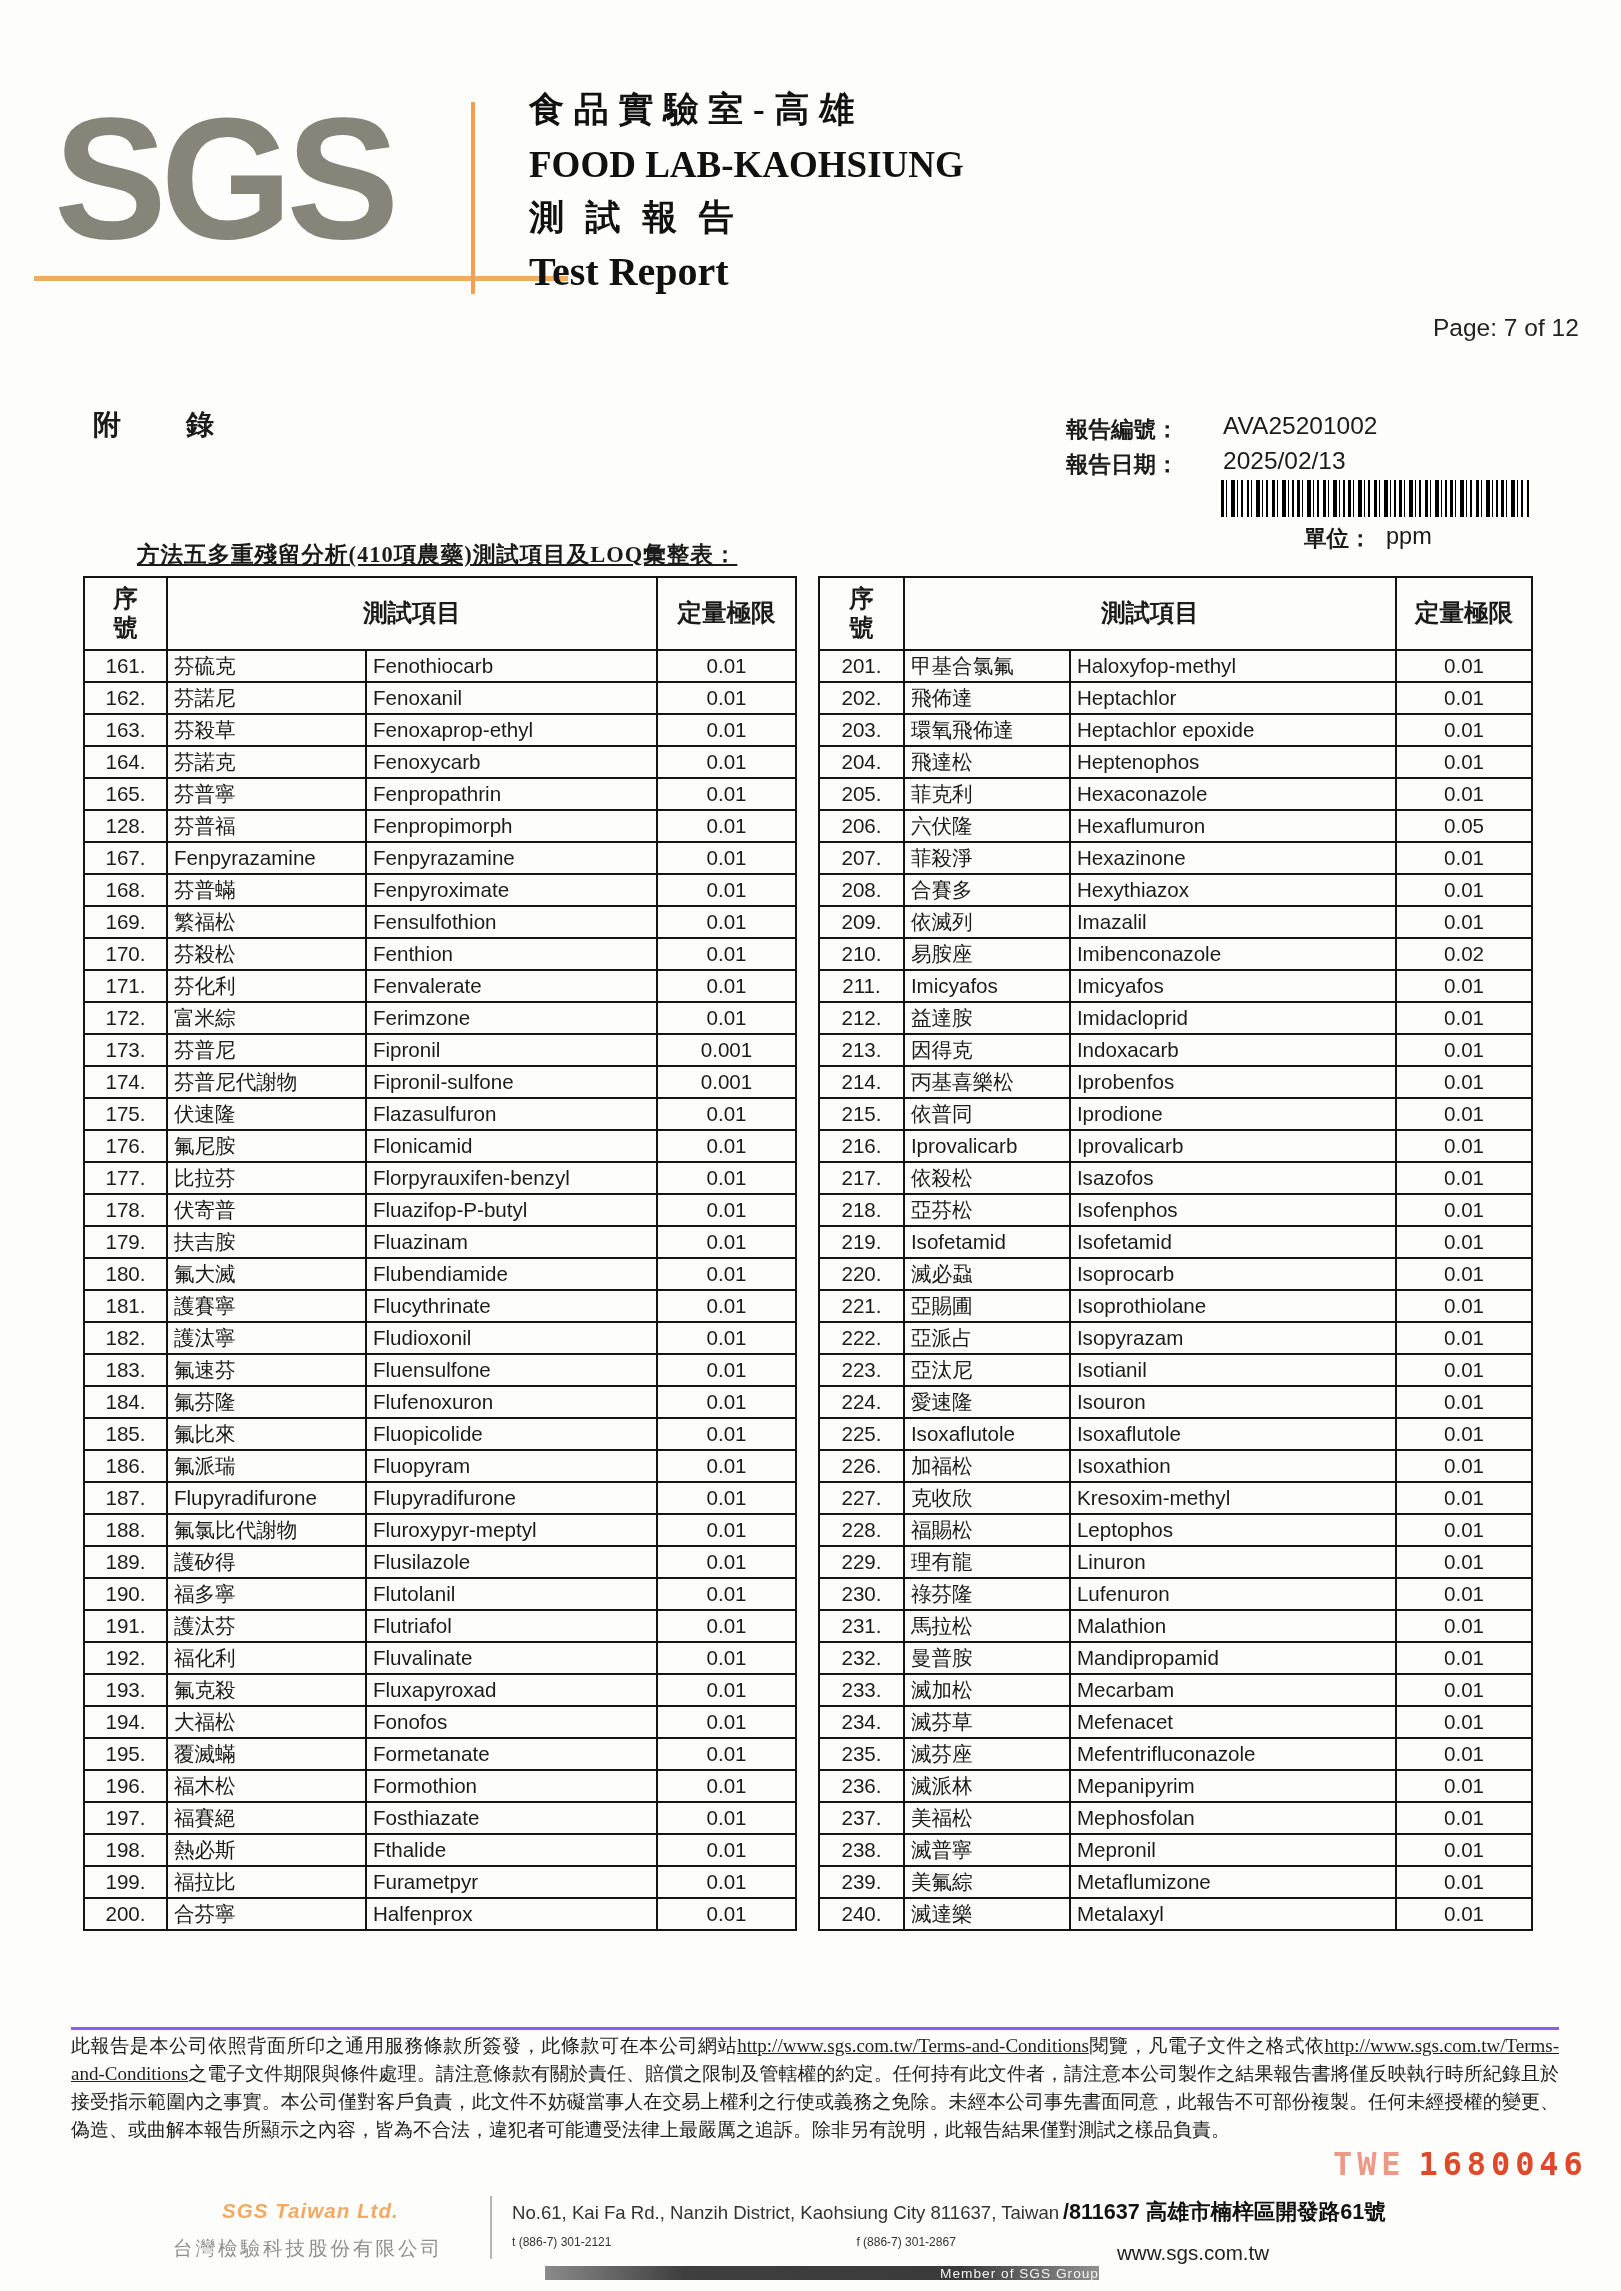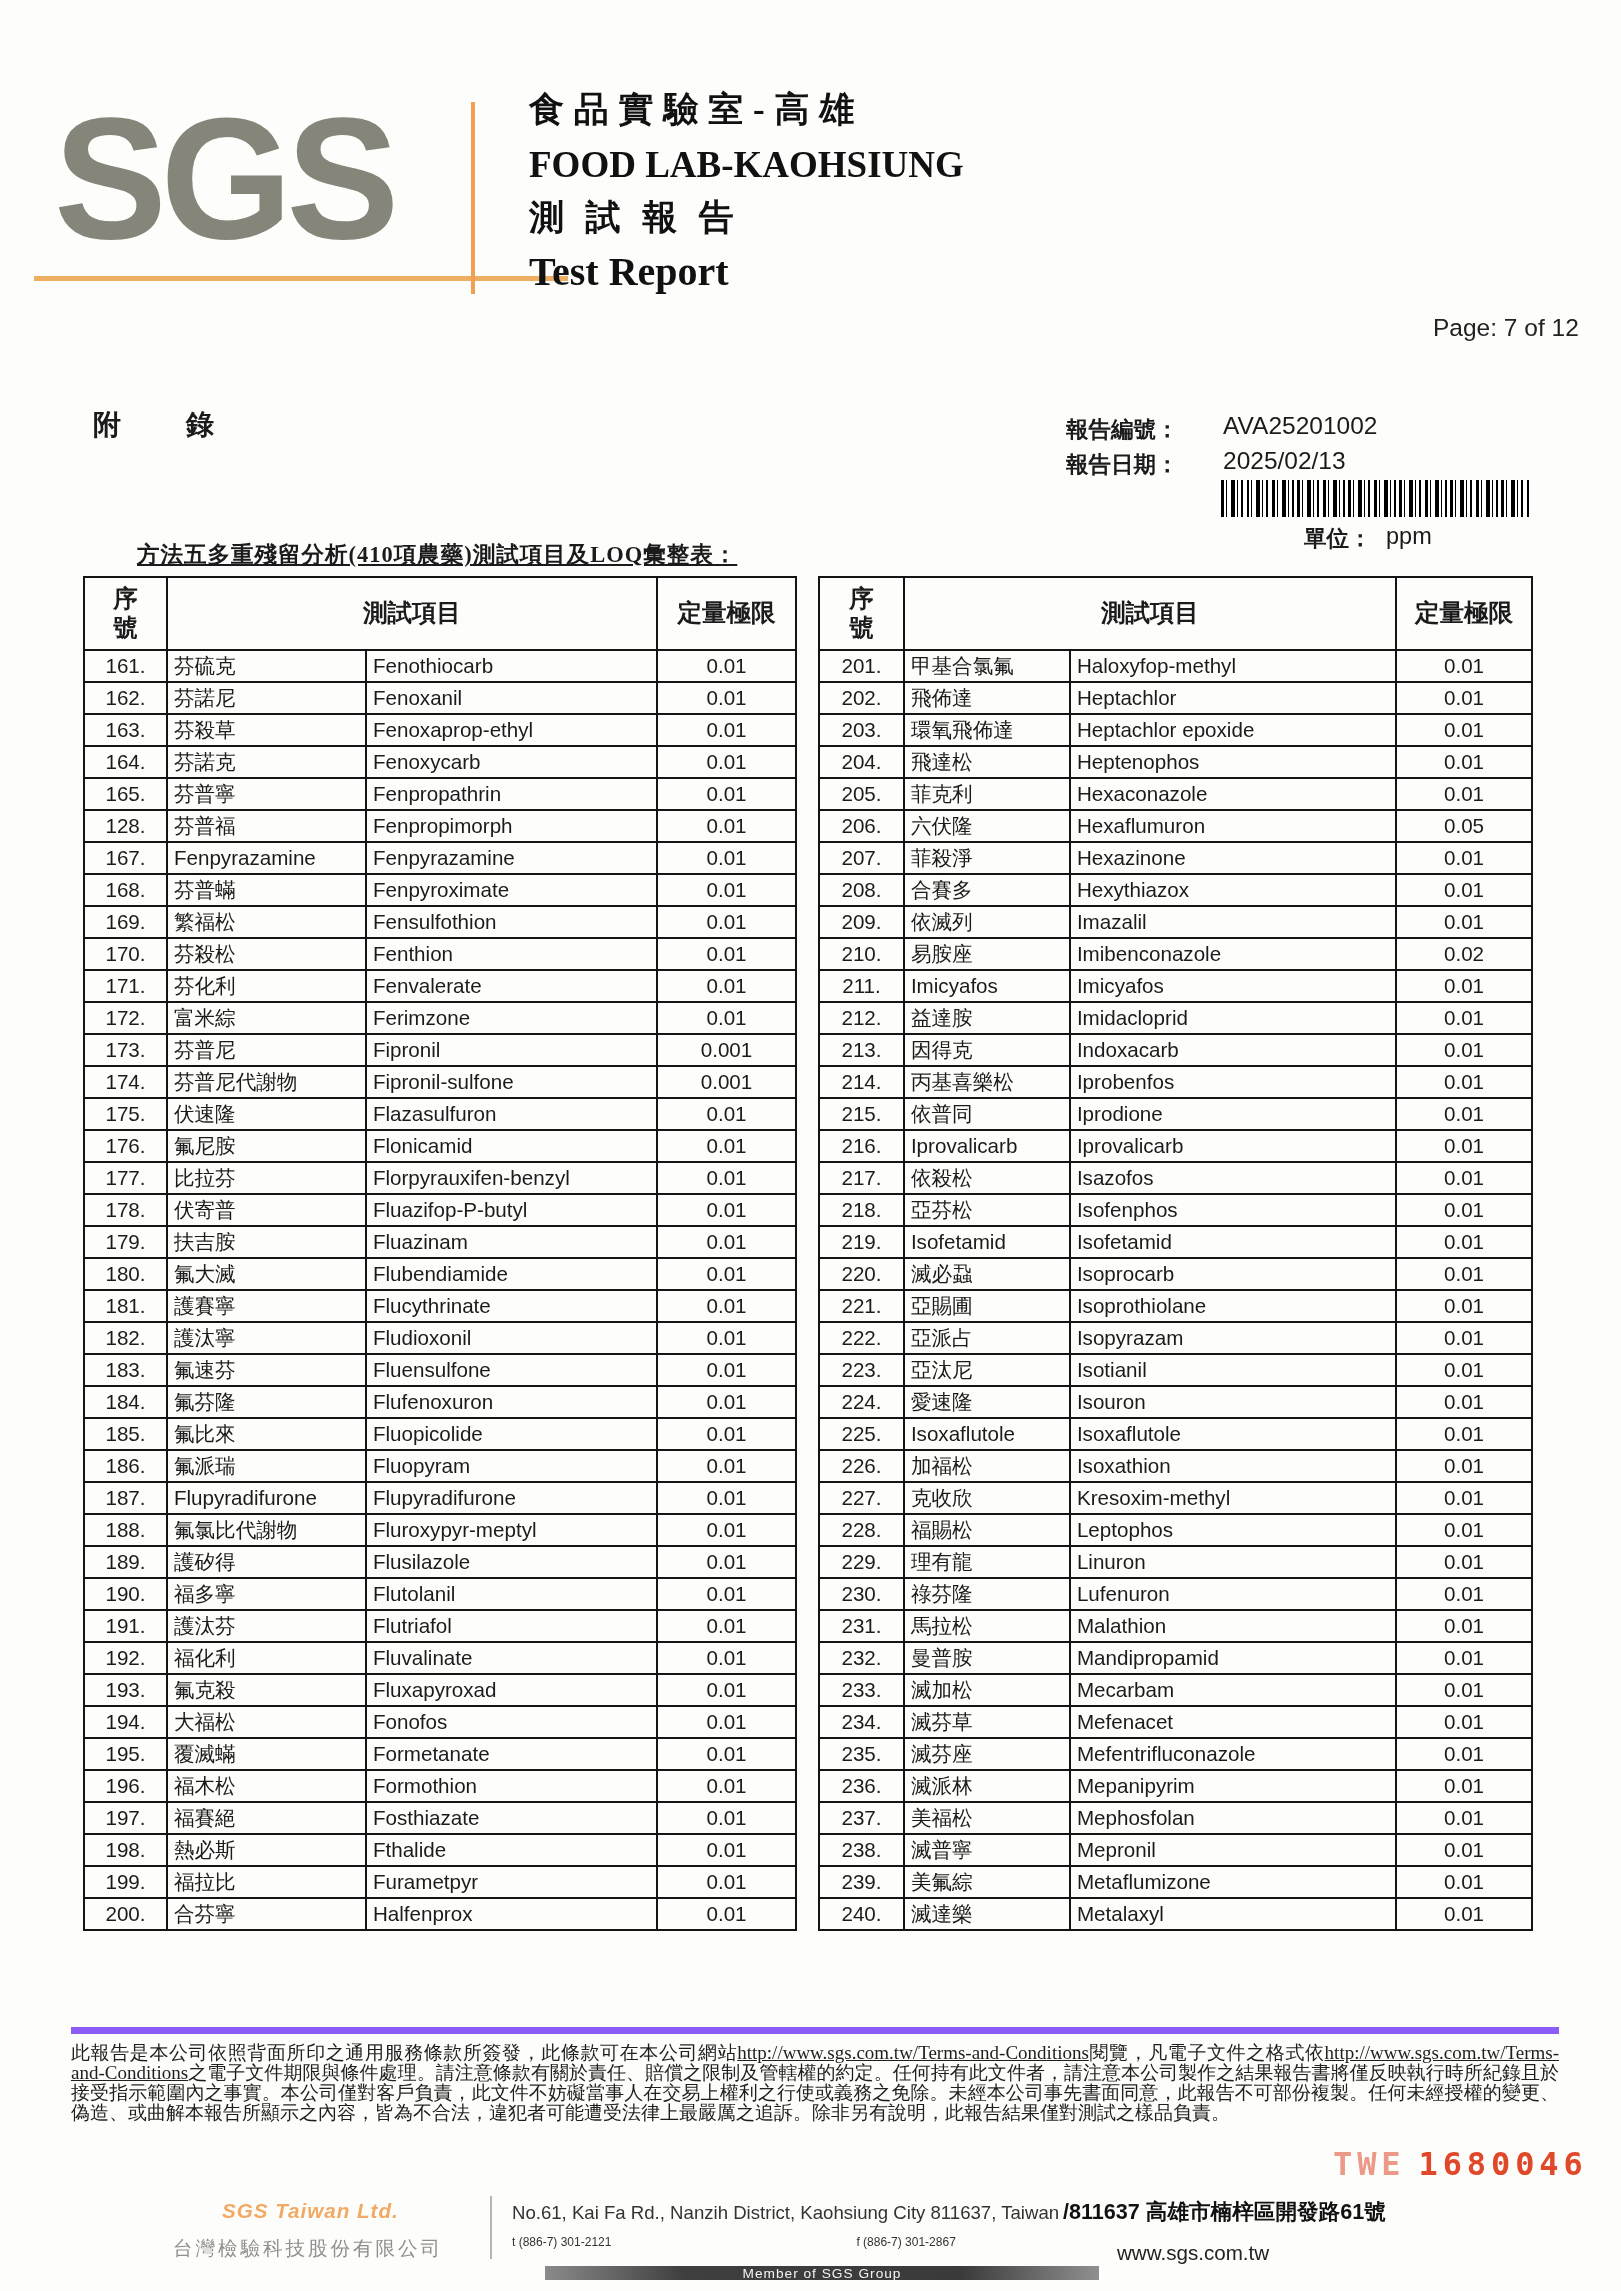--- a/index.html
+++ b/index.html
@@ -63,22 +63,22 @@
     font-family:"Liberation Serif",serif;white-space:pre-line;line-height:1.15;
   }
   .tbl td{height:30px;font-size:20.6px;line-height:1;padding:0 5.9px;}
   .c-no{text-align:center;padding:0 2px;}
   .c-zh{text-align:left;}
   .c-en{text-align:left;}
   .c-loq{text-align:center;}
   
   .legal{
     position:absolute;left:71px;top:2027px;width:1488px;
-    font-size:19px;line-height:20px;text-align:justify;color:#1e1e1e;
-    font-family:"Liberation Serif",serif;border-top:7px solid #8b5cf6;padding-top:9px;
+    font-size:19px;line-height:28px;text-align:justify;color:#1e1e1e;
+    font-family:"Liberation Serif",serif;border-top:3px solid #8b5cf6;padding-top:2px;
   }
   .legal u{text-decoration:underline;}
   .stamp{
     position:absolute;left:1333px;top:2145px;font-size:32px;letter-spacing:4.9px;
     color:#e0482a;font-family:"DejaVu Sans Mono",monospace;font-weight:700;
   }
   .stamp .pfx{opacity:.55;margin-right:13px;}
   .f-company-en{
     position:absolute;left:222px;top:2199px;font-size:20.6px;font-weight:700;
     color:#f0953f;opacity:.8;font-style:italic;letter-spacing:1px;
@@ -87,21 +87,21 @@
   .f-divider{position:absolute;left:490px;top:2196px;width:2px;height:63px;background:#b5b5b5;}
   .f-address{position:absolute;left:512px;top:2197px;font-size:18.6px;color:#333;}
   .f-address .zh{font-weight:700;color:#111;font-size:21.6px;margin-left:3.9px;}
   .f-phones{position:absolute;left:512px;top:2235px;font-size:12px;color:#333;}
   .f-phones .fax{margin-left:245px;}
   .f-web{position:absolute;left:1117px;top:2241px;font-size:20.6px;color:#222;}
   .f-member-bar{
     position:absolute;left:545px;top:2266px;width:554px;height:14px;
     background:linear-gradient(90deg,#8a8a8a,#3f3f3f 25%,#3a3a3a 75%,#909090);
     color:#f4f4f4;font-size:13.7px;letter-spacing:1px;
-    display:flex;align-items:center;justify-content:center;
+    display:flex;align-items:center;justify-content:flex-end;
   }
 </style>
 </head>
 <body>
 
 <div class="page">
 
   <div class="logo">
     <div class="logo-text">SGS</div>
     <div class="logo-hline"></div>

